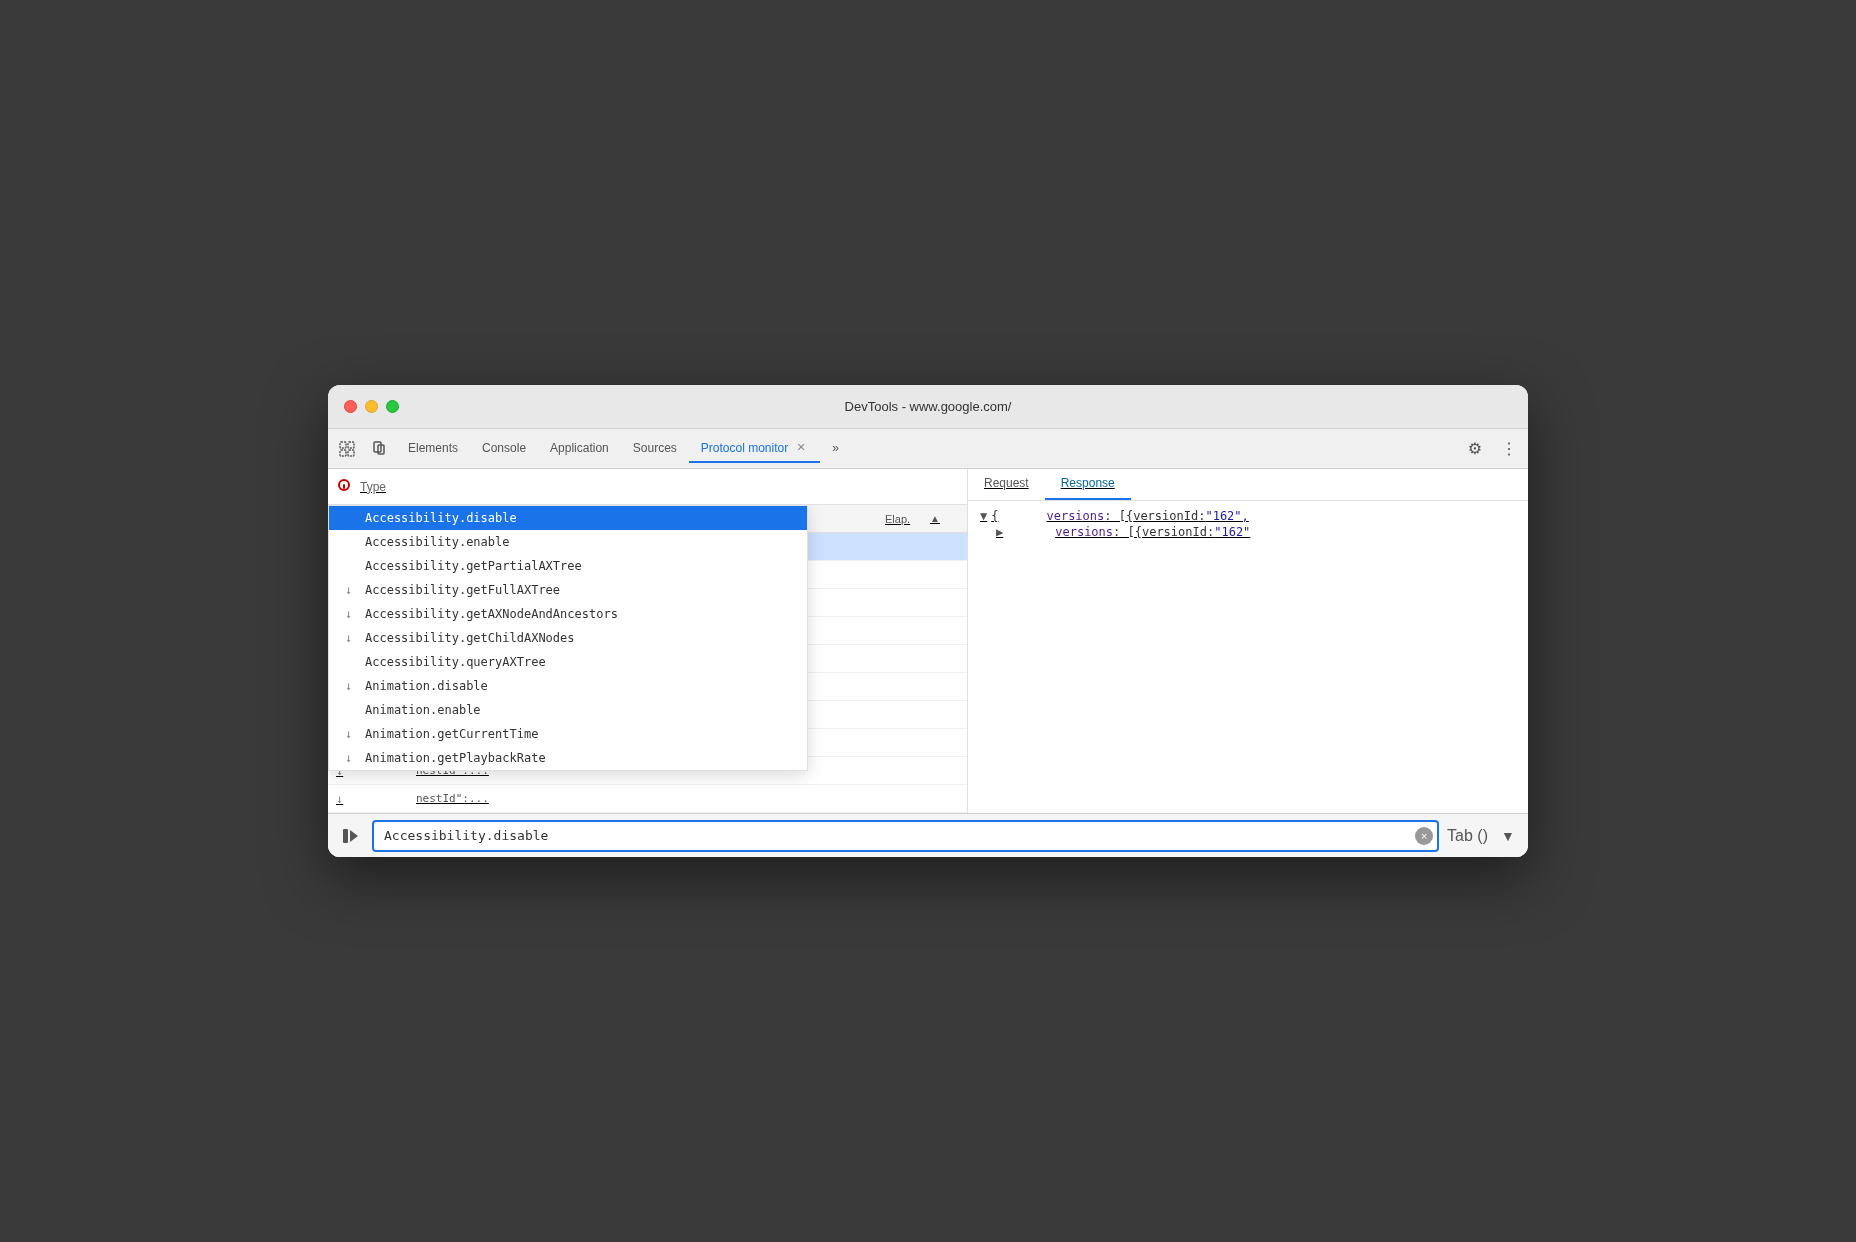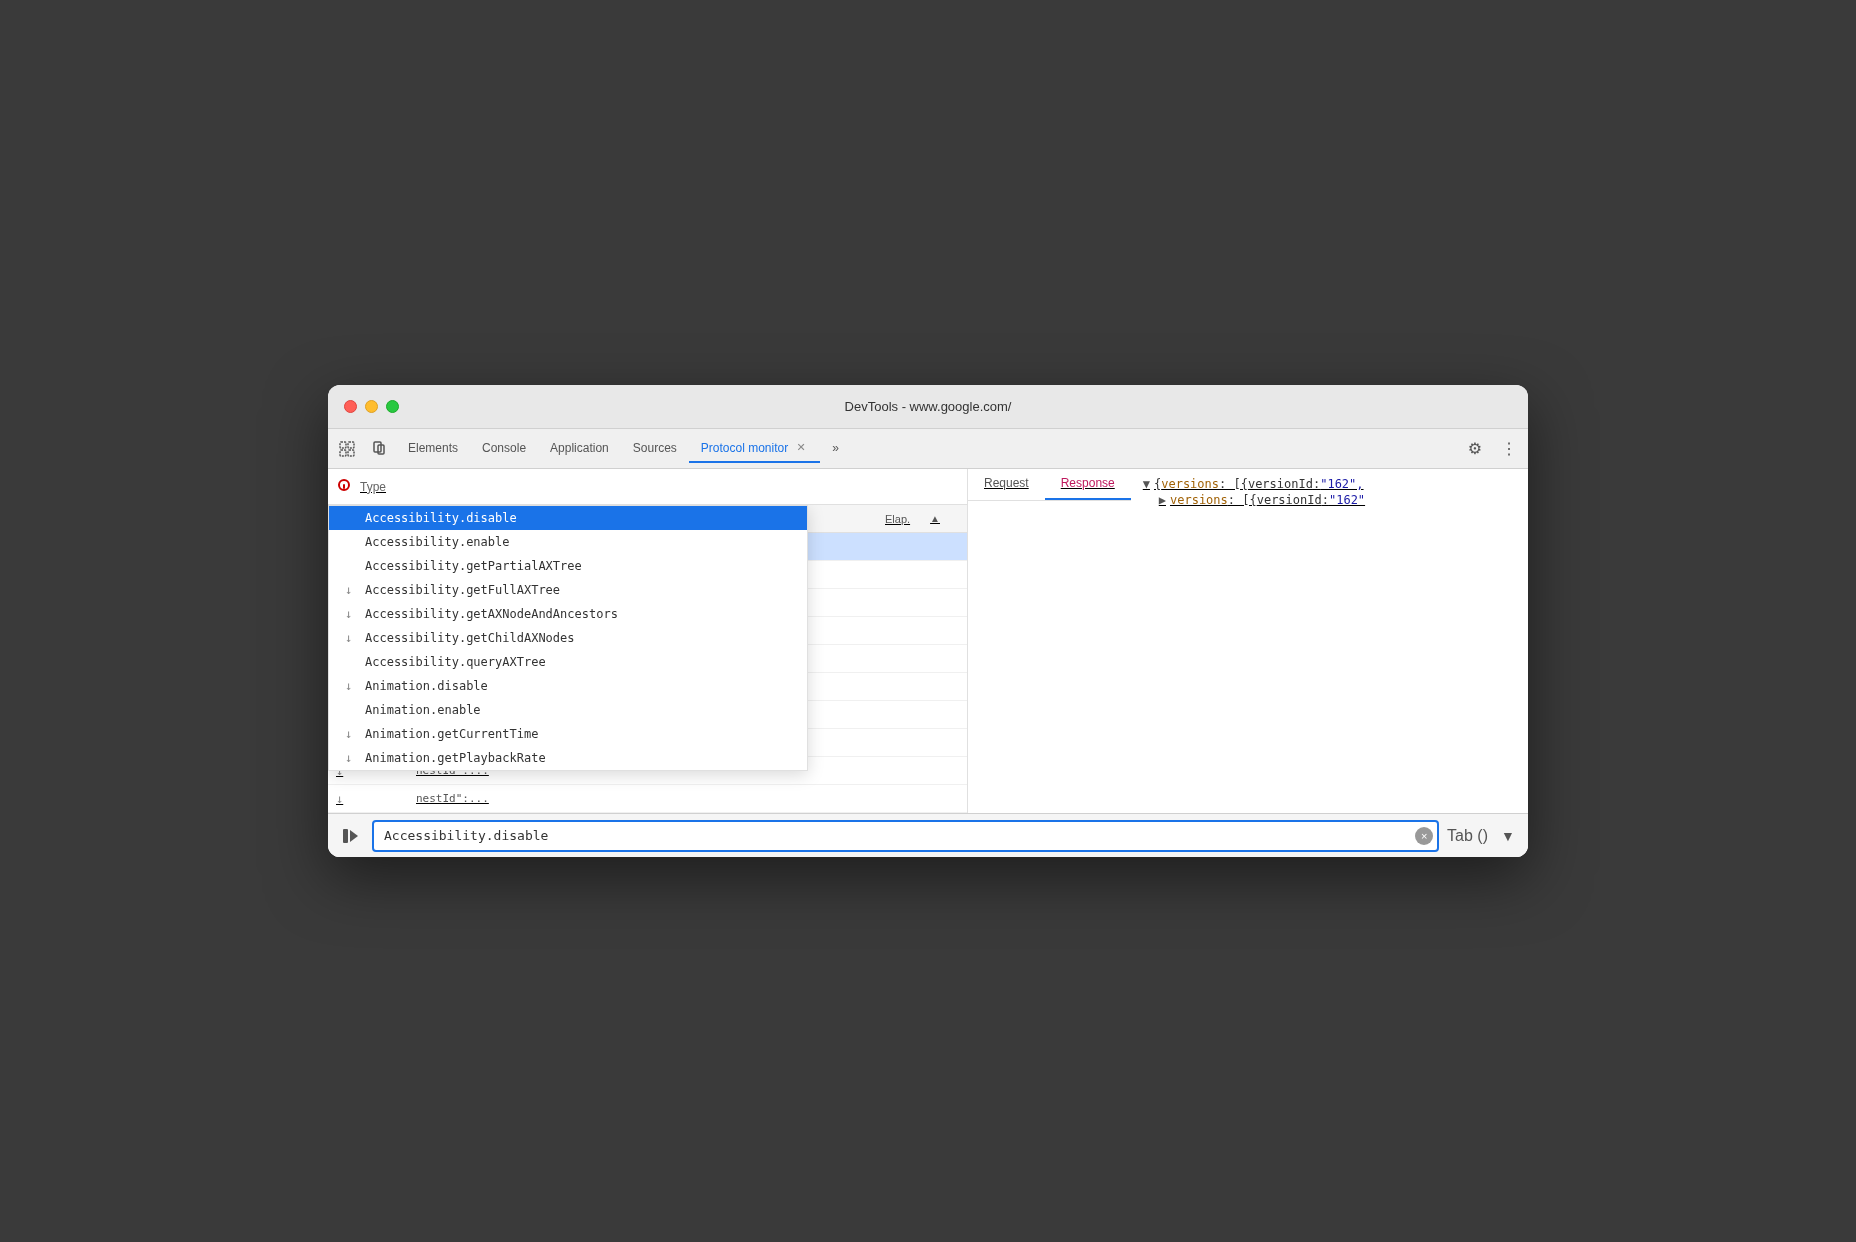--- a/index.html
+++ b/index.html
@@ -210,55 +210,55 @@
       align-items: center;
       gap: 8px;
     }
     .autocomplete-item.highlighted { background: #1a73e8; color: #fff; }
     .autocomplete-item.highlighted .item-arrow { color: #fff; }
     .item-arrow { color: #888; font-size: 12px; width: 12px; flex-shrink: 0; }
     
     .right-panel {
       flex: 1;
       display: flex;
-      flex-direction: row;
+      flex-direction: column;
       background: #fff;
     }
     .panel-tabs {
       display: flex;
       border-bottom: 1px solid #e0e0e0;
       height: 32px;
       align-items: flex-end;
     }
     .panel-tab {
       padding: 0 16px;
       height: 32px;
       display: flex;
       align-items: center;
       font-size: 12px;
       color: #555;
       cursor: pointer;
       border-bottom: 2px solid transparent;
     }
     .panel-tab.active {
-      color: #be185d;
+      color: #0369a1;
       border-bottom: 2px solid #1a73e8;
     }
     .panel-content {
       flex: 1;
       padding: 8px 12px;
       font-size: 12px;
       font-family: 'SF Mono', 'Menlo', monospace;
       overflow: auto;
     }
     .json-line { display: flex; align-items: flex-start; margin-bottom: 2px; }
     .expand-arrow { color: #555; margin-right: 4px; cursor: pointer; }
     .json-key { color: #333; }
     .json-brace { color: #333; }
-    .json-versions { color: #a16207; }
+    .json-versions { color: #4c1d95; margin-left: 48px; }
     .json-string { color: #1a1aa6; }
     
     .bottom-bar {
       height: 44px;
       border-top: 1px solid #d0d0d0;
       background: #f5f5f5;
       display: flex;
       align-items: center;
       padding: 0 8px;
       gap: 8px;

